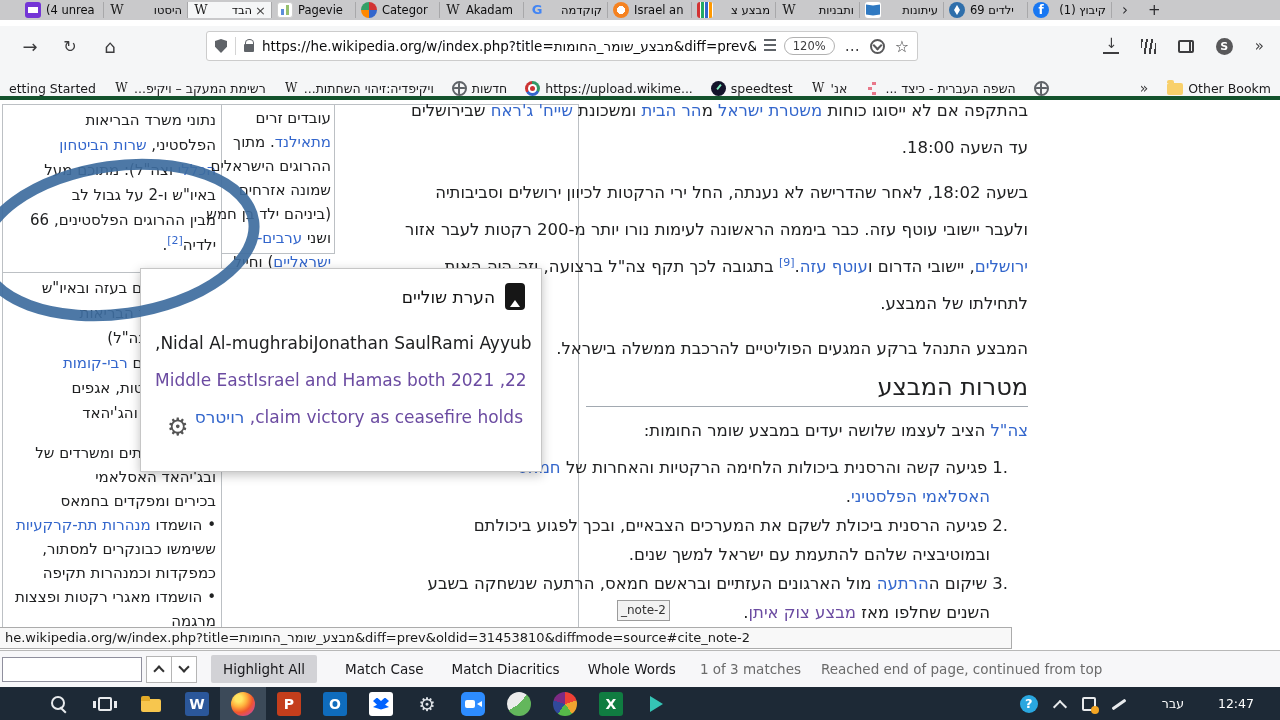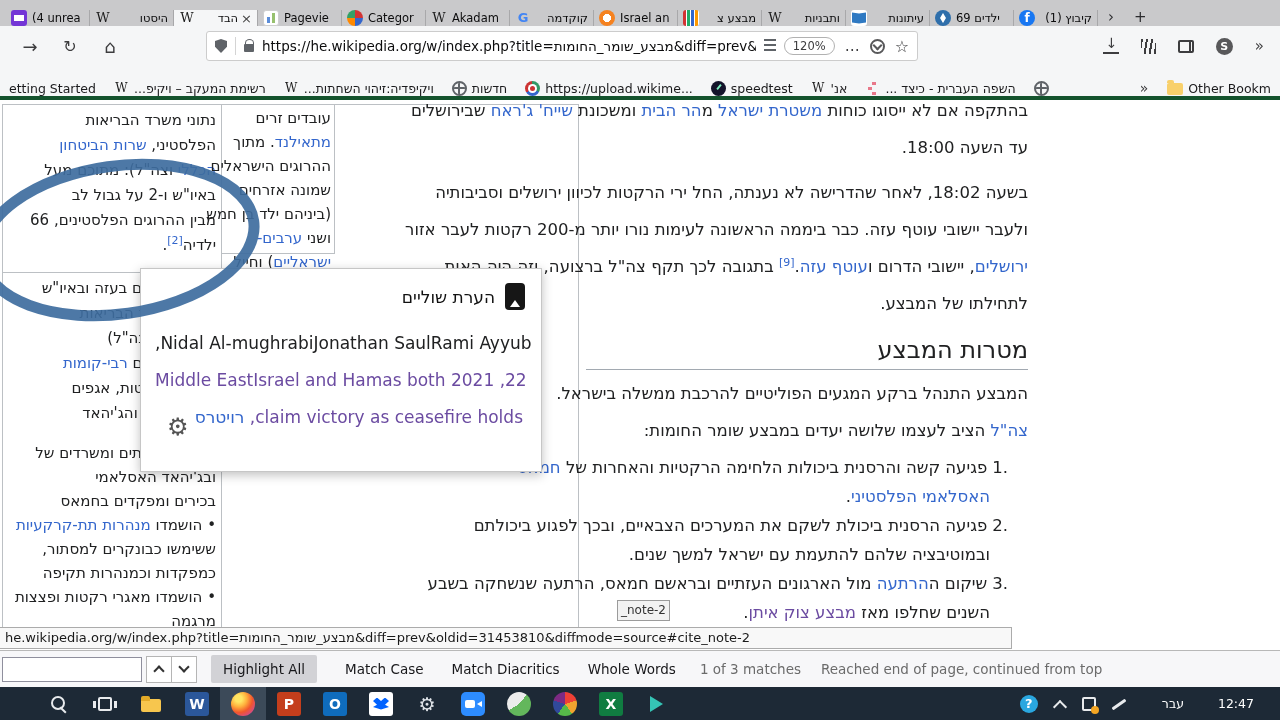--- a/index.html
+++ b/index.html
@@ -1,20 +1,20 @@
 <!DOCTYPE html>
 <html><head>
 <meta charset="utf-8">
 <style>
   *{box-sizing:border-box;margin:0;padding:0}
   html,body{width:1280px;height:720px;overflow:hidden}
   body{position:relative;font-family:"DejaVu Sans",sans-serif;background:#fff;color:#202122}
 
   
-  .tabstrip{position:absolute;top:0;left:0;right:0;height:26px;background:#c9c9cb;display:flex;align-items:flex-end;padding-left:6px}
+  .tabstrip{position:absolute;top:0;left:0;right:0;height:20px;background:#c9c9cb;display:flex;align-items:center;padding-left:20px}
   .tab{width:84px;display:flex;align-items:center;padding:0 5px;border-right:1px solid #a8a8aa;font-size:11.5px;color:#0c0c0d;overflow:hidden}
   .tab.active{background:#f5f6f7}
   .tlabel{white-space:nowrap;overflow:hidden;flex:1}
   .tclose{margin-left:3px;color:#444;font-size:13px}
   .tstripend{display:flex;align-items:center;margin-left:10px;gap:20px;font-size:15px;color:#2b2b2e}
   .fav{width:16px;height:16px;flex:0 0 16px;margin-right:5px;position:relative;border-radius:3px}
   .fav.mail-icon{background:#7436d6}
   .fav.mail-icon::after{content:"";position:absolute;inset:5px 3px;background:#fff}
   .fav.wikipedia-icon::after{content:"W";position:absolute;inset:0;font-family:"DejaVu Serif",serif;font-size:13px;color:#1b1b1b;text-align:center;line-height:16px}
   .fav.pageviews-icon{background:#fff;border:1px solid #cfcfcf}
@@ -355,22 +355,22 @@
 
   <div class="article" id="article">
       <div class="ln "><span>בהתקפה אם לא ייסוגו כוחות </span><span class="c-link">משטרת ישראל</span><span> מ</span><span class="c-link">הר הבית</span><span> ומשכונת </span><span class="c-link">שייח' ג'ראח</span><span> שבירושלים</span></div>
       <div class="ln "><span>עד השעה 18:00.</span></div>
       <div class="ln sp"></div>
       <div class="ln "><span>בשעה 18:02, לאחר שהדרישה לא נענתה, החל ירי הרקטות לכיוון ירושלים וסביבותיה</span></div>
       <div class="ln "><span>ולעבר יישובי עוטף עזה. כבר ביממה הראשונה לעימות נורו יותר מ-200 רקטות לעבר אזור</span></div>
       <div class="ln "><span class="c-link">ירושלים</span><span>, יישובי הדרום ו</span><span class="c-link">עוטף עזה</span><span>.</span><span class="c-sup">[9]</span><span> בתגובה לכך תקף צה"ל ברצועה, וזה היה האות</span></div>
       <div class="ln "><span>לתחילתו של המבצע.</span></div>
       <div class="ln sp"></div>
+      <div class="ln "><span>המבצע התנהל ברקע המגעים הפוליטיים להרכבת ממשלה בישראל.</span></div>
       <div class="ln h2"><span>מטרות המבצע</span></div>
-      <div class="ln "><span>המבצע התנהל ברקע המגעים הפוליטיים להרכבת ממשלה בישראל.</span></div>
       <div class="ln "><span class="c-link">צה"ל</span><span> הציב לעצמו שלושה יעדים במבצע שומר החומות:</span></div>
       <div class="ln li first"><span class="c-num">1.</span><span>פגיעה קשה והרסנית ביכולות הלחימה הרקטיות והאחרות של </span><span class="c-link">חמאס</span></div>
       <div class="ln li cont"><span class="c-link">האסלאמי הפלסטיני</span><span>.</span></div>
       <div class="ln li"><span class="c-num">2.</span><span>פגיעה הרסנית ביכולת לשקם את המערכים הצבאיים, ובכך לפגוע ביכולתם</span></div>
       <div class="ln li cont"><span>ובמוטיבציה שלהם להתעמת עם ישראל למשך שנים.</span></div>
       <div class="ln li"><span class="c-num">3.</span><span>שיקום ה</span><span class="c-link">הרתעה</span><span> מול הארגונים העזתיים ובראשם חמאס, הרתעה שנשחקה בשבע</span></div>
       <div class="ln li cont"><span>השנים שחלפו מאז </span><span class="c-visited">מבצע צוק איתן</span><span>.</span></div>
     </div>
 
   <div class="popup">

